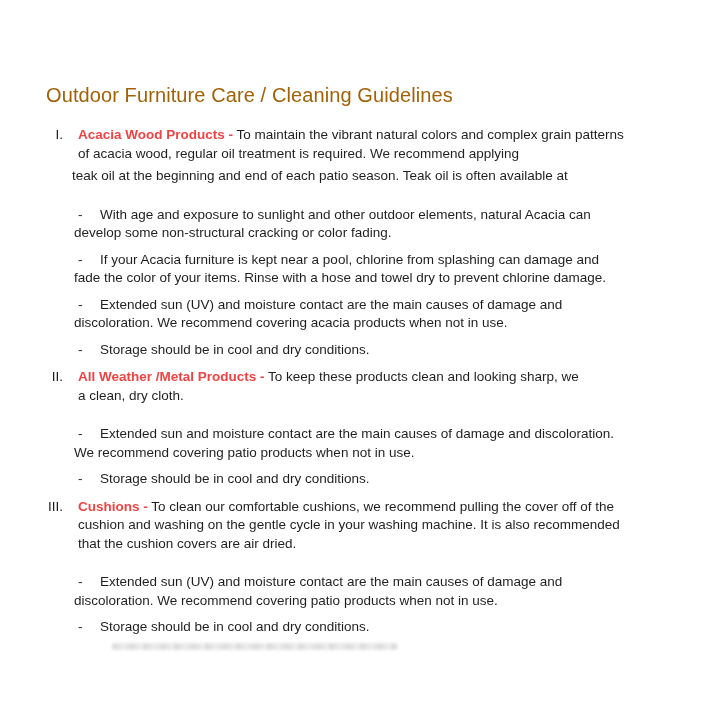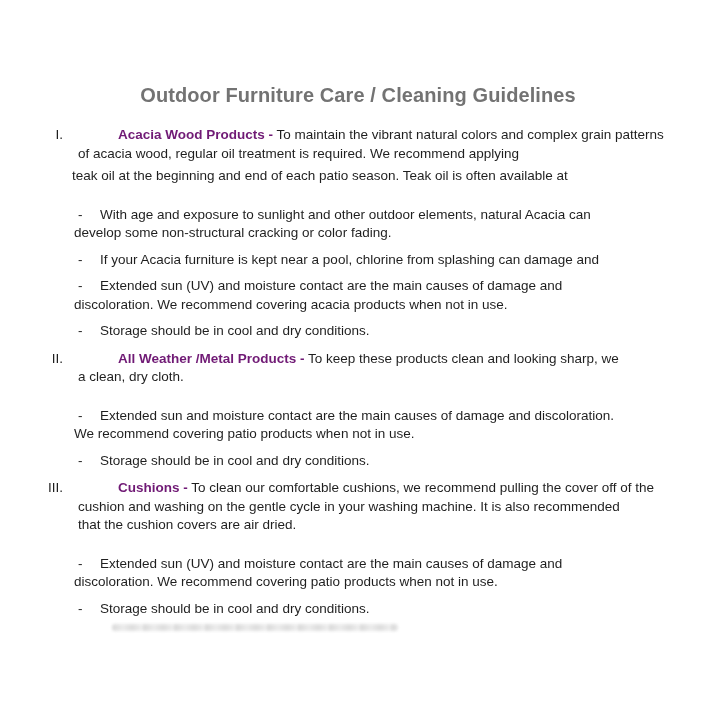--- a/index.html
+++ b/index.html
@@ -17,41 +17,41 @@
   .page {
     box-sizing: border-box;
     width: 720px;
     height: 720px;
     padding: 84px 50px 0 46px;
     background: #ffffff;
   }
   h1.doc-title {
     margin: 0 0 19px 0;
     font-size: 20px;
-    font-weight: bold;
-    text-align: center;
-    color: #737373;
+    font-weight: normal;
+    text-align: left;
+    color: #a16207;
     letter-spacing: 0.1px;
   }
   .line {
     font-size: 13.5px;
     line-height: 18.5px;
     white-space: nowrap;
   }
   section.sec { margin-top: 9px; }
   section.sec:first-child { margin-top: 0; }
   .sec-head { display: flex; }
   .numeral {
     flex: 0 0 17px;
     text-align: right;
     font-size: 13.5px;
     line-height: 18.5px;
   }
   .head-col { margin-left: 15px; flex: 1; min-width: 0; }
-  .sec-bold { font-weight: bold; color: #701a75; margin-left: 40px; }
+  .sec-bold { font-weight: bold; color: #ef4444; }
   .paras { margin-left: 26px; }
   .para-line { margin-top: 4px; }
   .bullets { margin-left: 28px; }
   .bullet { margin-top: 8px; }
   .bullet:first-child { margin-top: 20px; }
   .dash {
     display: inline-block;
     width: 26px;
     padding-left: 4px;
     box-sizing: border-box;
@@ -85,20 +85,21 @@
           <div class="line para-line">teak oil at the beginning and end of each patio season. Teak oil is often available at</div>
         </div>
     <div class="bullets">
   <div class="bullet">
     <div class="line b-line1"><span class="dash">-</span><span>With age and exposure to sunlight and other outdoor elements, natural Acacia can</span></div>
   <div class="line b-wrap">develop some non-structural cracking or color fading.</div>
           </div>
 
   <div class="bullet">
     <div class="line b-line1"><span class="dash">-</span><span>If your Acacia furniture is kept near a pool, chlorine from splashing can damage and</span></div>
+  <div class="line b-wrap">fade the color of your items. Rinse with a hose and towel dry to prevent chlorine damage.</div>
           </div>
 
   <div class="bullet">
     <div class="line b-line1"><span class="dash">-</span><span>Extended sun (UV) and moisture contact are the main causes of damage and</span></div>
   <div class="line b-wrap">discoloration. We recommend covering acacia products when not in use.</div>
           </div>
 
   <div class="bullet">
     <div class="line b-line1"><span class="dash">-</span><span>Storage should be in cool and dry conditions.</span></div>
   </div>

